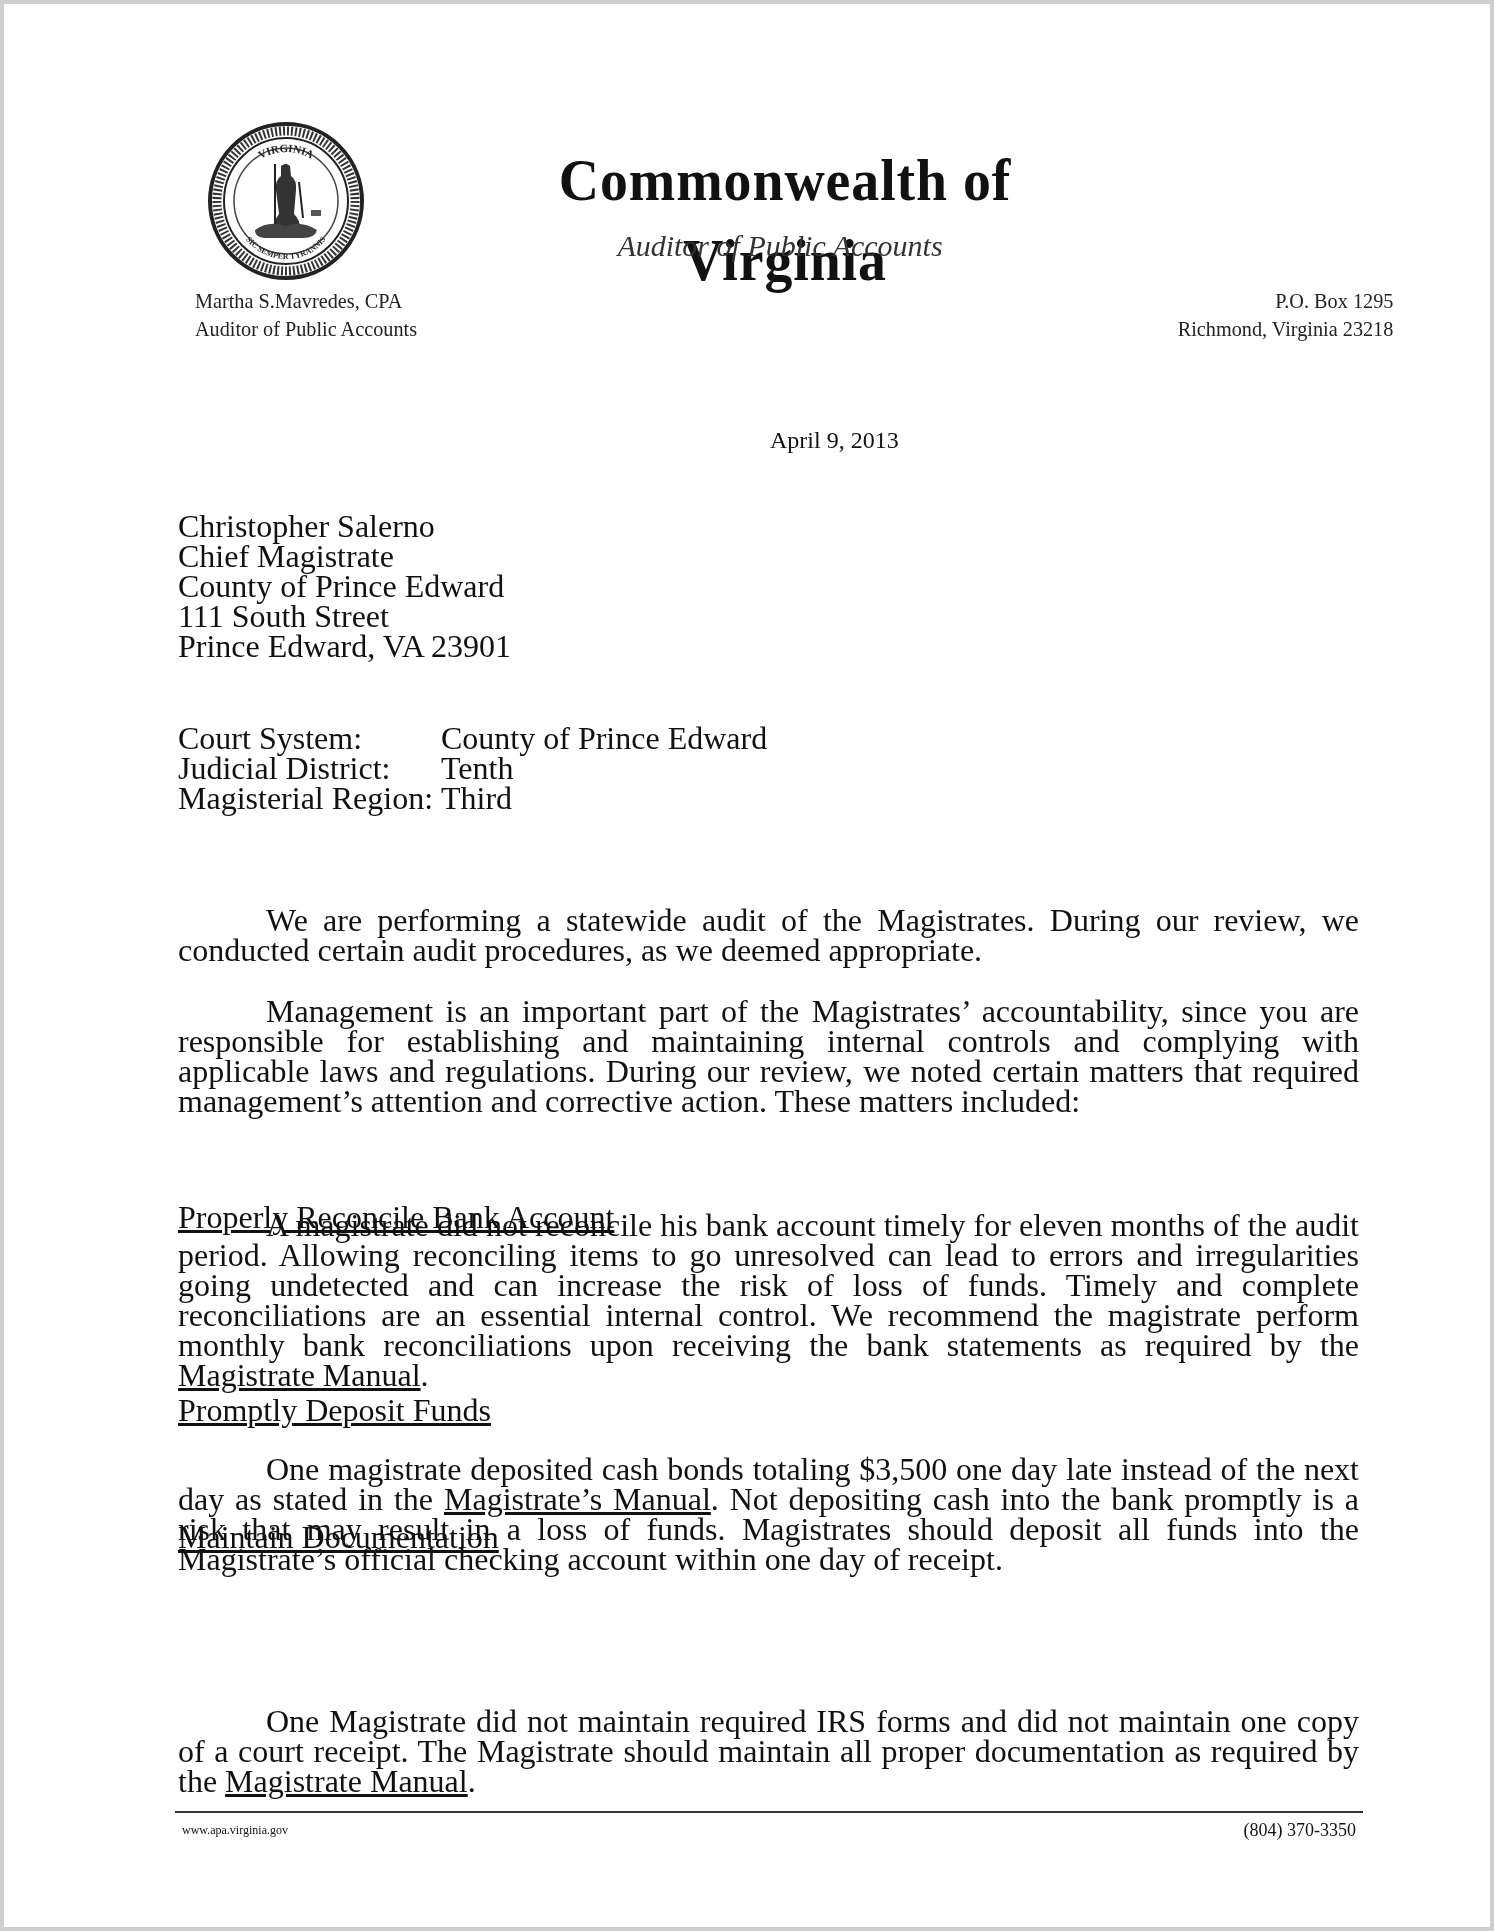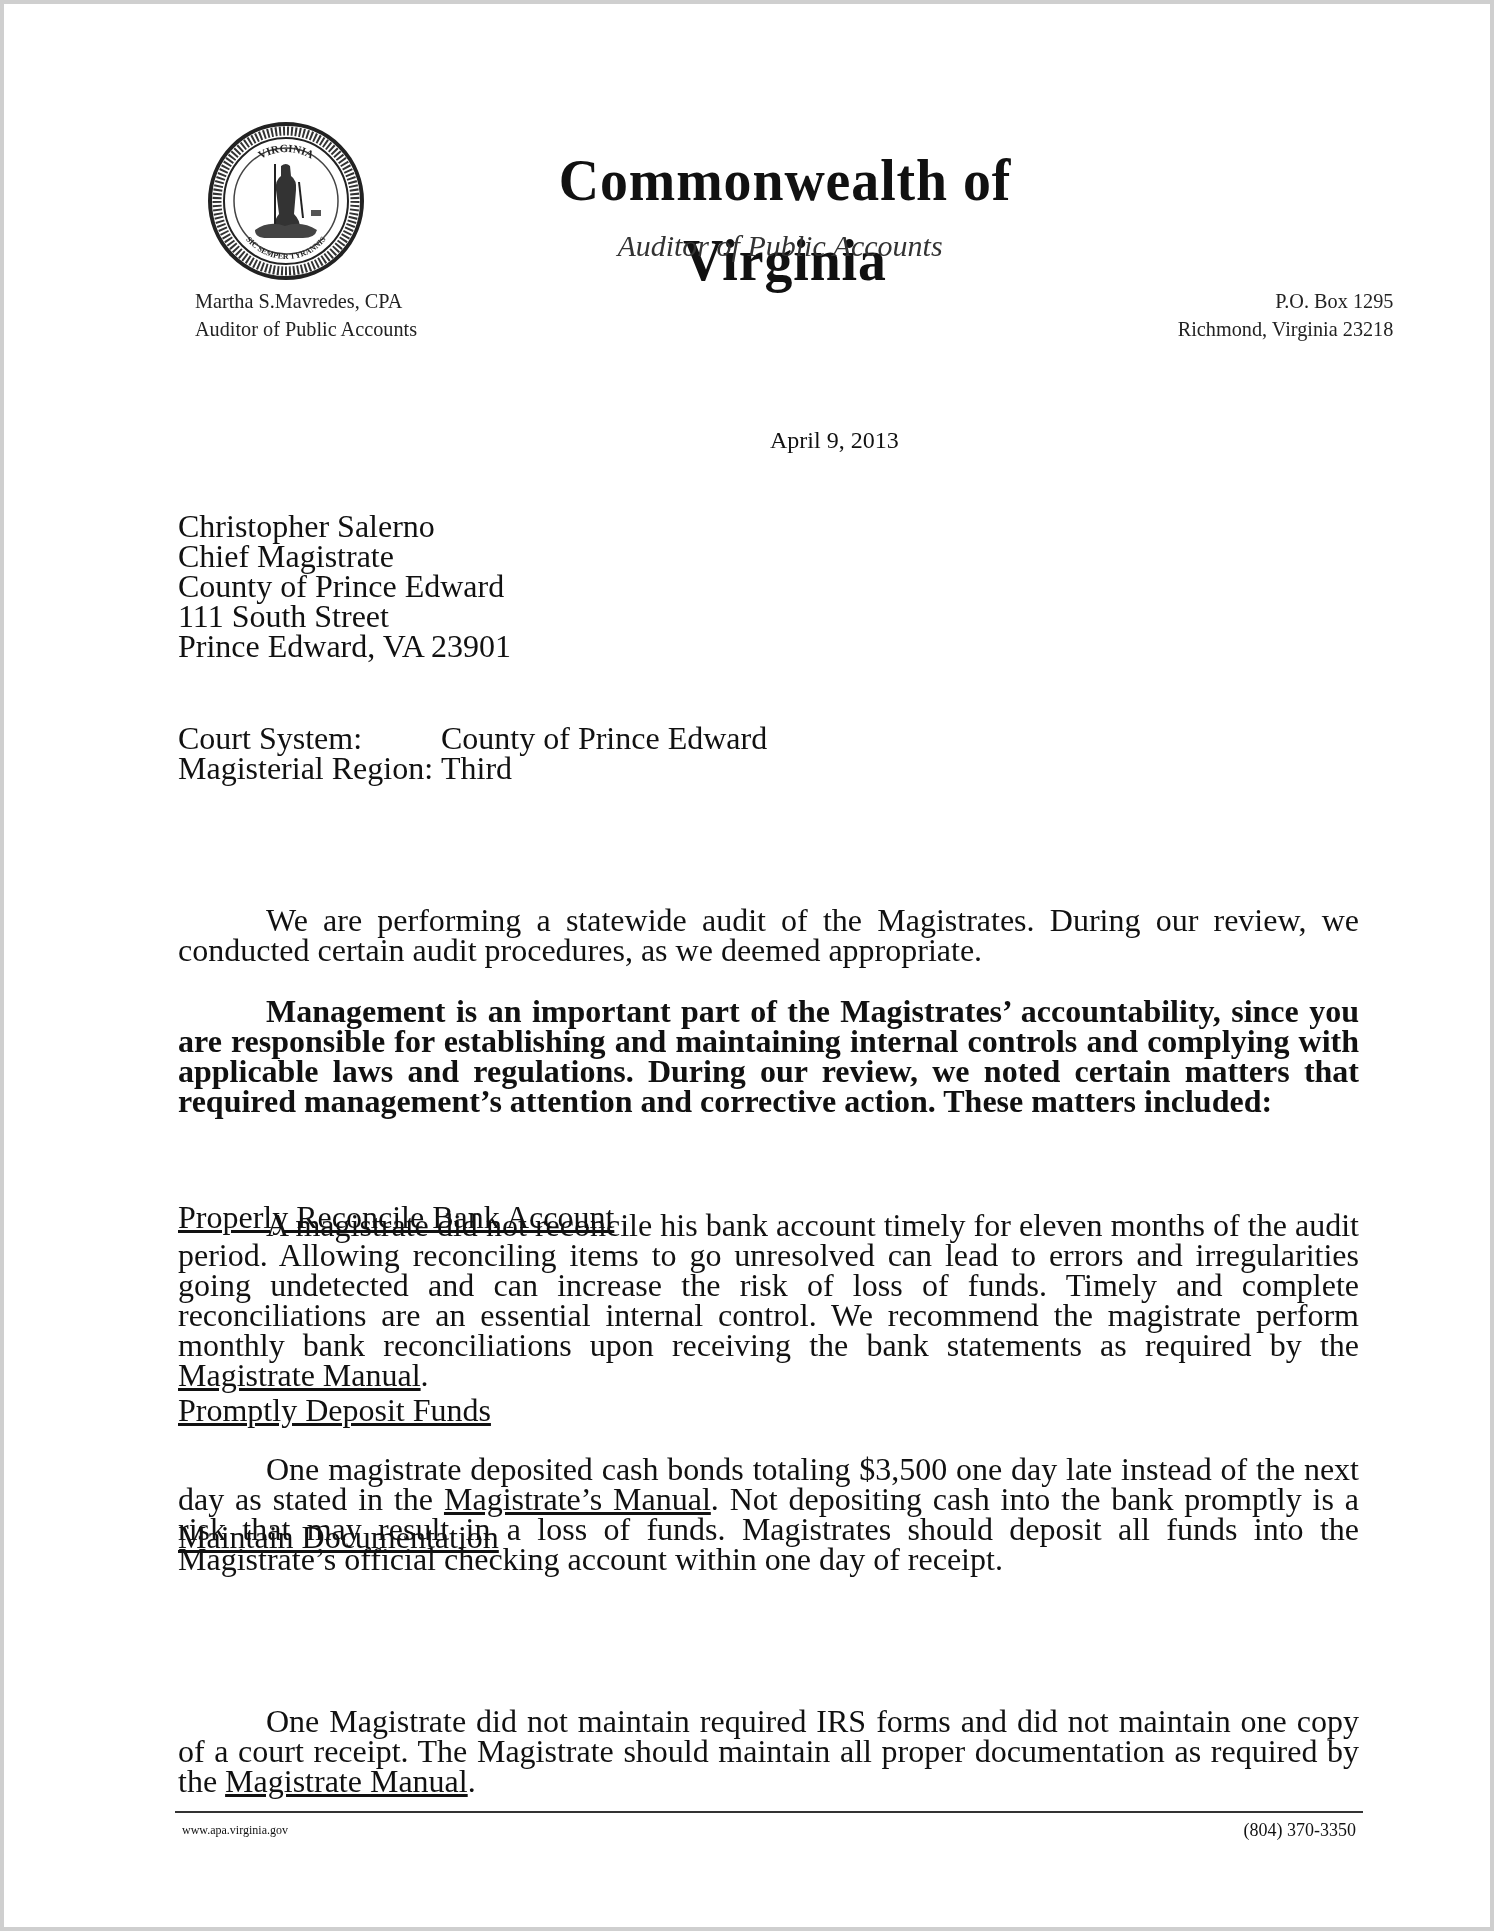--- a/index.html
+++ b/index.html
@@ -104,27 +104,31 @@
   <div>111 South Street</div>
   <div>Prince Edward, VA  23901</div>
 </div>
 
 <div class="abs text info">
   <div class="info-row">
     <span class="info-label">Court System:</span>
     <span>County of Prince Edward</span>
   </div>
   <div class="info-row">
+    <span class="info-label">Judicial District:</span>
+    <span>Tenth</span>
+  </div>
+  <div class="info-row">
     <span class="info-label">Magisterial Region:</span>
     <span>Third</span>
   </div>
 </div>
 
 <p class="abs text body-block para" style="top:905px;">We are performing a statewide audit of the Magistrates.  During our review, we conducted certain audit procedures, as we deemed appropriate.</p>
-<p class="abs text body-block para" style="top:996px;font-weight:bold;">Management is an important part of the Magistrates’ accountability, since you are responsible for establishing and maintaining internal controls and complying with applicable laws and regulations.  During our review, we noted certain matters that required management’s attention and corrective action.  These matters included:</p>
+<p class="abs text body-block para" style="top:996px;">Management is an important part of the Magistrates’ accountability, since you are responsible for establishing and maintaining internal controls and complying with applicable laws and regulations.  During our review, we noted certain matters that required management’s attention and corrective action.  These matters included:</p>
 
 <p class="abs text body-block heading" style="top:1202px;">Properly Reconcile Bank Account</p>
 <p class="abs text body-block para" style="top:1210px;"><span>A magistrate did not reconcile his bank account timely for eleven months of the audit period. Allowing reconciling items to go unresolved can lead to errors and irregularities going undetected and can increase the risk of loss of funds. Timely and complete reconciliations are an essential internal control. We recommend the magistrate perform monthly bank reconciliations upon receiving the bank statements as required by the </span><span class="u">Magistrate Manual</span><span>.</span></p>
 
 <p class="abs text body-block heading" style="top:1395px;">Promptly Deposit Funds</p>
 <p class="abs text body-block para" style="top:1454px;"><span>One magistrate deposited cash bonds totaling $3,500 one day late instead of the next day as stated in the </span><span class="u">Magistrate’s Manual</span><span>.  Not depositing cash into the bank promptly is a risk that may result in a loss of funds. Magistrates should deposit all funds into the Magistrate’s official checking account within one day of receipt.</span></p>
 
 <p class="abs text body-block heading" style="top:1522px;">Maintain Documentation</p>
 <p class="abs text body-block para" style="top:1662px;margin-top:44px;"><span>One Magistrate did not maintain required IRS forms and did not maintain one copy of a court receipt. The Magistrate should maintain all proper documentation as required by the </span><span class="u">Magistrate Manual</span><span>.</span></p>
 

